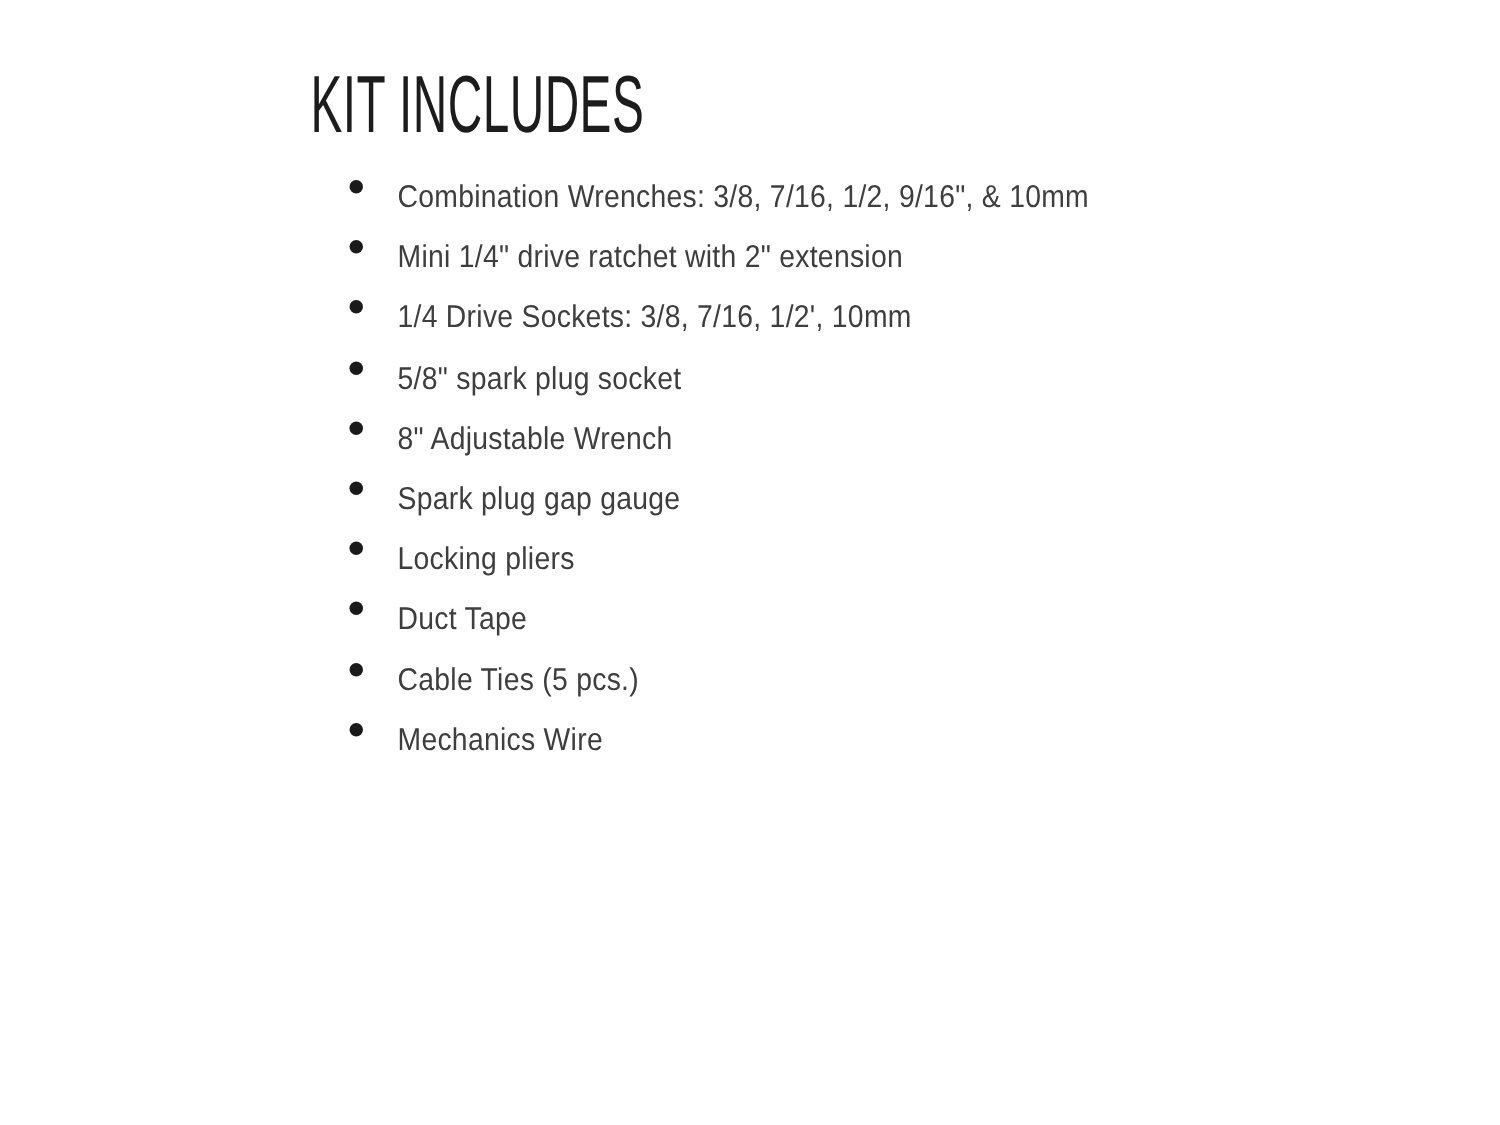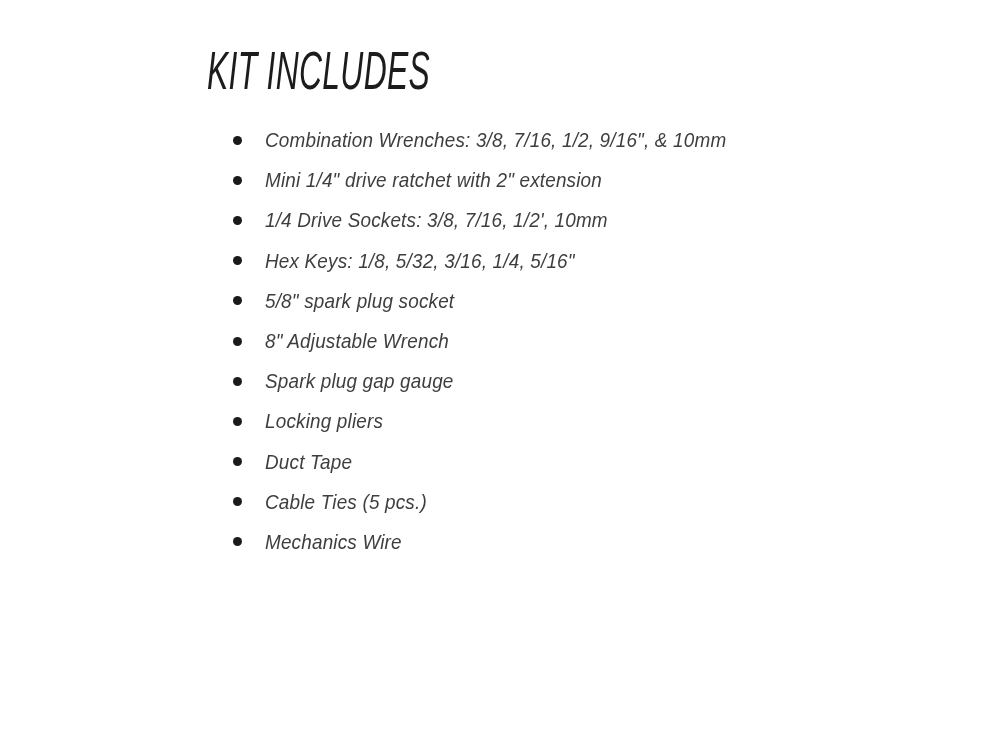--- a/index.html
+++ b/index.html
@@ -8,21 +8,20 @@
     padding: 0;
     background: #ffffff;
     font-family: "Liberation Sans", sans-serif;
   }
   .page {
     position: relative;
     width: 1000px;
     height: 614px;
     background: #ffffff;
     overflow: hidden;
-    font-style: italic;
   }
   .heading {
     position: absolute;
     left: 207px;
     top: 43px;
     margin: 0;
     font-size: 54px;
     font-weight: 400;
     line-height: 1.0;
     color: #1c1c1c;
@@ -38,21 +37,21 @@
     position: absolute;
     left: 0;
     top: 120px;
     margin: 0;
     padding: 0;
     list-style: none;
   }
   .kit-item {
     height: 40.2px;
     display: flex;
-    align-items: center;
+    align-items: flex-start;
   }
   .bullet {
     flex: none;
     width: 9px;
     height: 9px;
     border-radius: 50%;
     background: #1a1a1a;
     margin-left: 233px;
     margin-right: 23px;
   }
@@ -83,24 +82,20 @@
     <li class="kit-item">
       <span class="bullet"></span>
       <span class="item-text">Mini 1/4" drive ratchet with 2" extension</span>
     </li>
     <li class="kit-item">
       <span class="bullet"></span>
       <span class="item-text">1/4 Drive Sockets: 3/8, 7/16, 1/2', 10mm</span>
     </li>
     <li class="kit-item">
       <span class="bullet"></span>
-      <span class="item-text">Hex Keys: 1/8, 5/32, 3/16, 1/4, 5/16"</span>
-    </li>
-    <li class="kit-item">
-      <span class="bullet"></span>
       <span class="item-text">5/8" spark plug socket</span>
     </li>
     <li class="kit-item">
       <span class="bullet"></span>
       <span class="item-text">8" Adjustable Wrench</span>
     </li>
     <li class="kit-item">
       <span class="bullet"></span>
       <span class="item-text">Spark plug gap gauge</span>
     </li>

